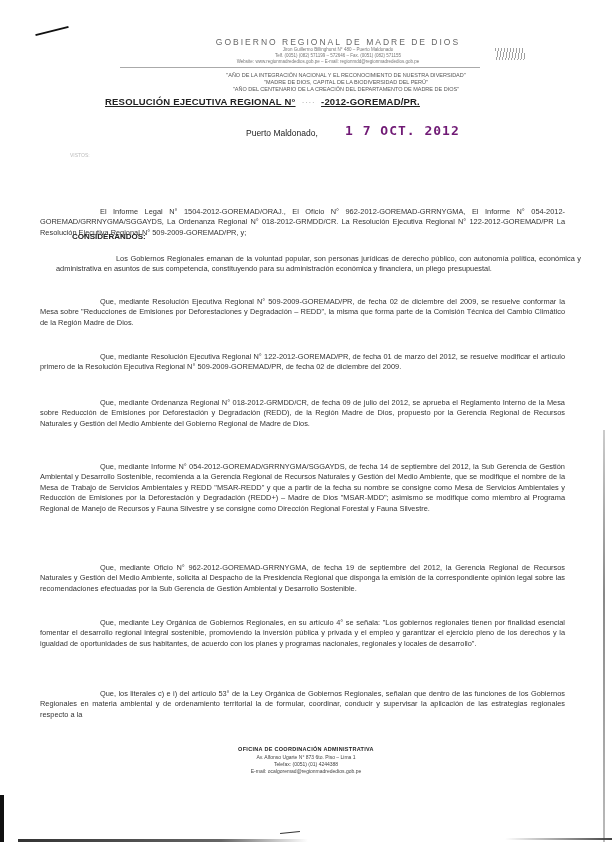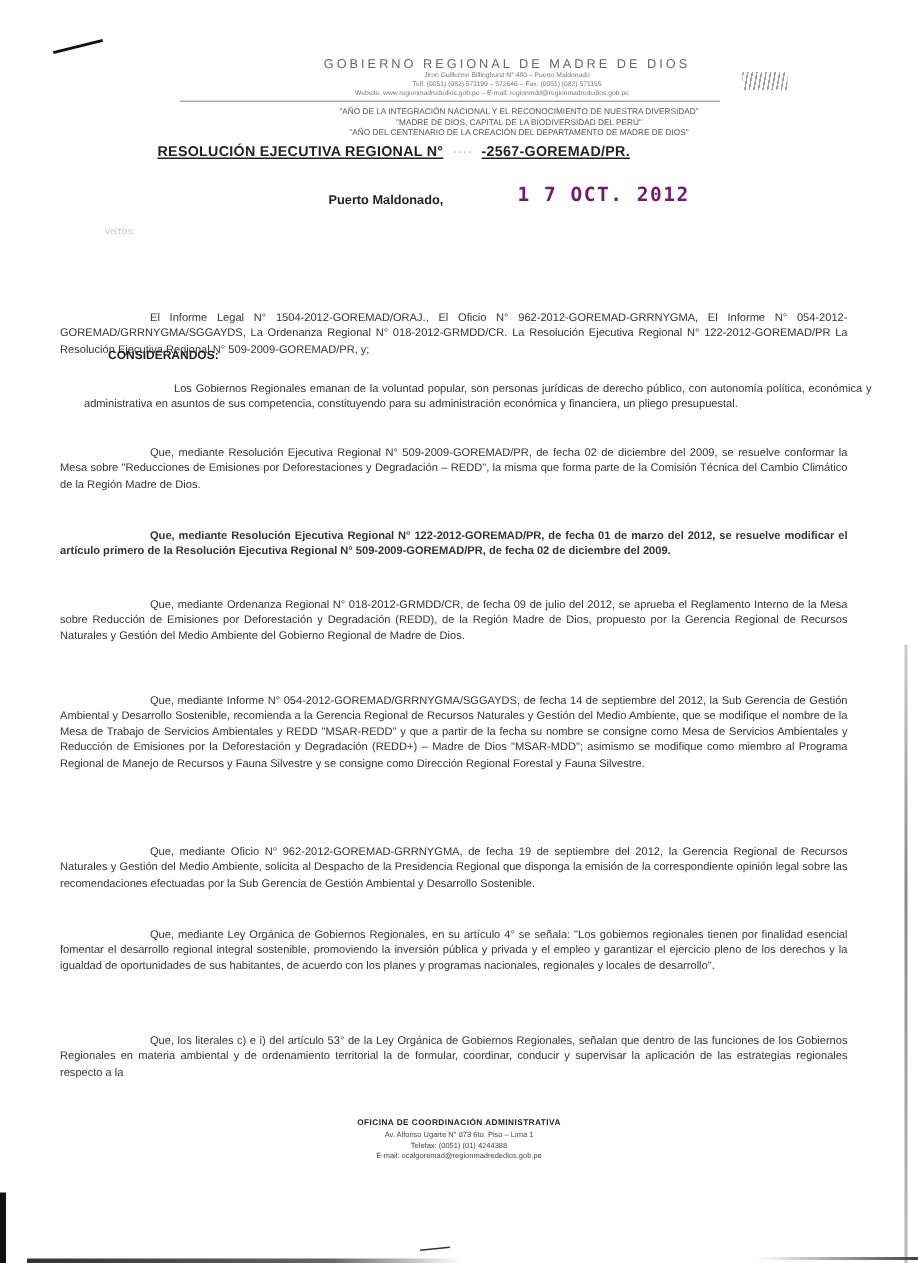--- a/index.html
+++ b/index.html
@@ -17,21 +17,21 @@
     .h-tel { top: 53px; }
     .h-web { top: 59px; left: -10px; }
     .rule { position: absolute; left: 120px; width: 360px; height: 1px; background: #aaa; top: 67px; }
     .motto { font-size: 5.5px; color: #555; line-height: 7px; }
     .m1 { top: 72px; left: 8px; }
     .m2 { top: 79px; left: 8px; }
     .m3 { top: 86px; left: 8px; }
     .res-title { position: absolute; top: 96px; left: 105px; font-size: 9.5px; font-weight: bold; color: #222; letter-spacing: .2px; }
     .res-title .u { text-decoration: underline; }
     .res-num { color: #bbb; font-weight: normal; padding: 0 6px; }
-    .place { position: absolute; top: 128px; left: 219px; font-size: 8.5px; font-weight: bold; color: #222; }
+    .place { position: absolute; top: 128px; left: 246px; font-size: 8.5px; font-weight: normal; color: #222; }
     .date { position: absolute; top: 123px; left: 345px; font-size: 13px; font-family: "DejaVu Sans Mono", monospace; font-weight: bold; color: #701a75; letter-spacing: 1px; }
     .visto-mark { position: absolute; top: 152px; left: 70px; font-size: 5px; color: #bbb; }
     .body { position: absolute; left: 40px; width: 525px; font-size: 7.4px; line-height: 10.4px; color: #333; text-align: justify; }
     .p-indent { text-indent: 60px; }
     .considerandos { position: absolute; top: 232px; left: 72px; font-size: 8px; font-weight: bold; color: #222; }
     .footer { position: absolute; left: 0; width: 612px; text-align: center; }
     .f-office { top: 746px; font-size: 5.5px; font-weight: bold; color: #222; letter-spacing: .3px; }
     .f-line { font-size: 5px; color: #444; }
     .f-addr { top: 754px; }
     .f-tel { top: 761px; }
@@ -52,35 +52,35 @@
 <div class="header h-line h-addr">Jiron Guillermo Billinghurst N° 480 – Puerto Maldonado</div>
 <div class="header h-line h-tel">Telf. (0051) (082) 571199 – 572646 – Fax. (0051) (082) 571155</div>
 <div class="header h-line h-web">Website: www.regionmadrededios.gob.pe – E-mail: regionmdd@regionmadrededios.gob.pe</div>
 <div class="rule"></div>
 
 <div class="header motto m1">"AÑO DE LA INTEGRACIÓN NACIONAL Y EL RECONOCIMIENTO DE NUESTRA DIVERSIDAD"</div>
 <div class="header motto m2">"MADRE DE DIOS, CAPITAL DE LA BIODIVERSIDAD DEL PERÚ"</div>
 <div class="header motto m3">"AÑO DEL CENTENARIO DE LA CREACIÓN DEL DEPARTAMENTO DE MADRE DE DIOS"</div>
 
 <div class="res-title">
-  <span class="u">RESOLUCIÓN EJECUTIVA REGIONAL N°</span><span class="res-num">····</span><span class="u">-2567-GOREMAD/PR.</span>
+  <span class="u">RESOLUCIÓN EJECUTIVA REGIONAL N°</span><span class="res-num">····</span><span class="u">-2012-GOREMAD/PR.</span>
 </div>
 
 <div class="place">Puerto Maldonado,</div>
 <div class="date">1 7 OCT. 2012</div>
 
 <div class="visto-mark">VISTOS:</div>
 
 <div class="body p-indent" style="top:166px;margin-top:41px;">El Informe Legal N° 1504-2012-GOREMAD/ORAJ., El Oficio N° 962-2012-GOREMAD-GRRNYGMA, El Informe N° 054-2012-GOREMAD/GRRNYGMA/SGGAYDS, La Ordenanza Regional N° 018-2012-GRMDD/CR. La Resolución Ejecutiva Regional N° 122-2012-GOREMAD/PR La Resolución Ejecutiva Regional N° 509-2009-GOREMAD/PR, y;</div>
 
 <div class="considerandos">CONSIDERANDOS:</div>
 
 <div class="body p-indent" style="top:254px;margin-left:16px;">Los Gobiernos Regionales emanan de la voluntad popular, son personas jurídicas de derecho público, con autonomía política, económica y administrativa en asuntos de sus competencia, constituyendo para su administración económica y financiera, un pliego presupuestal.</div>
 <div class="body p-indent" style="top:297px;">Que, mediante Resolución Ejecutiva Regional N° 509-2009-GOREMAD/PR, de fecha 02 de diciembre del 2009, se resuelve conformar la Mesa sobre "Reducciones de Emisiones por Deforestaciones y Degradación – REDD", la misma que forma parte de la Comisión Técnica del Cambio Climático de la Región Madre de Dios.</div>
-<div class="body p-indent" style="top:352px;font-weight:bold;">Que, mediante Resolución Ejecutiva Regional N° 122-2012-GOREMAD/PR, de fecha 01 de marzo del 2012, se resuelve modificar el artículo primero de la Resolución Ejecutiva Regional N° 509-2009-GOREMAD/PR, de fecha 02 de diciembre del 2009.</div>
+<div class="body p-indent" style="top:352px;">Que, mediante Resolución Ejecutiva Regional N° 122-2012-GOREMAD/PR, de fecha 01 de marzo del 2012, se resuelve modificar el artículo primero de la Resolución Ejecutiva Regional N° 509-2009-GOREMAD/PR, de fecha 02 de diciembre del 2009.</div>
 <div class="body p-indent" style="top:398px;">Que, mediante Ordenanza Regional N° 018-2012-GRMDD/CR, de fecha 09 de julio del 2012, se aprueba el Reglamento Interno de la Mesa sobre Reducción de Emisiones por Deforestación y Degradación (REDD), de la Región Madre de Dios, propuesto por la Gerencia Regional de Recursos Naturales y Gestión del Medio Ambiente del Gobierno Regional de Madre de Dios.</div>
 <div class="body p-indent" style="top:462px;">Que, mediante Informe N° 054-2012-GOREMAD/GRRNYGMA/SGGAYDS, de fecha 14 de septiembre del 2012, la Sub Gerencia de Gestión Ambiental y Desarrollo Sostenible, recomienda a la Gerencia Regional de Recursos Naturales y Gestión del Medio Ambiente, que se modifique el nombre de la Mesa de Trabajo de Servicios Ambientales y REDD "MSAR-REDD" y que a partir de la fecha su nombre se consigne como Mesa de Servicios Ambientales y Reducción de Emisiones por la Deforestación y Degradación (REDD+) – Madre de Dios "MSAR-MDD"; asimismo se modifique como miembro al Programa Regional de Manejo de Recursos y Fauna Silvestre y se consigne como Dirección Regional Forestal y Fauna Silvestre.</div>
 <div class="body p-indent" style="top:563px;">Que, mediante Oficio N° 962-2012-GOREMAD-GRRNYGMA, de fecha 19 de septiembre del 2012, la Gerencia Regional de Recursos Naturales y Gestión del Medio Ambiente, solicita al Despacho de la Presidencia Regional que disponga la emisión de la correspondiente opinión legal sobre las recomendaciones efectuadas por la Sub Gerencia de Gestión Ambiental y Desarrollo Sostenible.</div>
 <div class="body p-indent" style="top:618px;">Que, mediante Ley Orgánica de Gobiernos Regionales, en su artículo 4° se señala: "Los gobiernos regionales tienen por finalidad esencial fomentar el desarrollo regional integral sostenible, promoviendo la inversión pública y privada y el empleo y garantizar el ejercicio pleno de los derechos y la igualdad de oportunidades de sus habitantes, de acuerdo con los planes y programas nacionales, regionales y locales de desarrollo".</div>
 <div class="body p-indent" style="top:689px;">Que, los literales c) e i) del artículo 53° de la Ley Orgánica de Gobiernos Regionales, señalan que dentro de las funciones de los Gobiernos Regionales en materia ambiental y de ordenamiento territorial la de formular, coordinar, conducir y supervisar la aplicación de las estrategias regionales respecto a la</div>
 
 <div class="footer f-office">OFICINA DE COORDINACIÓN ADMINISTRATIVA</div>
 <div class="footer f-line f-addr">Av. Alfonso Ugarte N° 873 6to. Piso – Lima 1</div>
 <div class="footer f-line f-tel">Telefax: (0051) (01) 4244388</div>
 <div class="footer f-line f-mail">E-mail: ocalgoremad@regionmadrededios.gob.pe</div>

